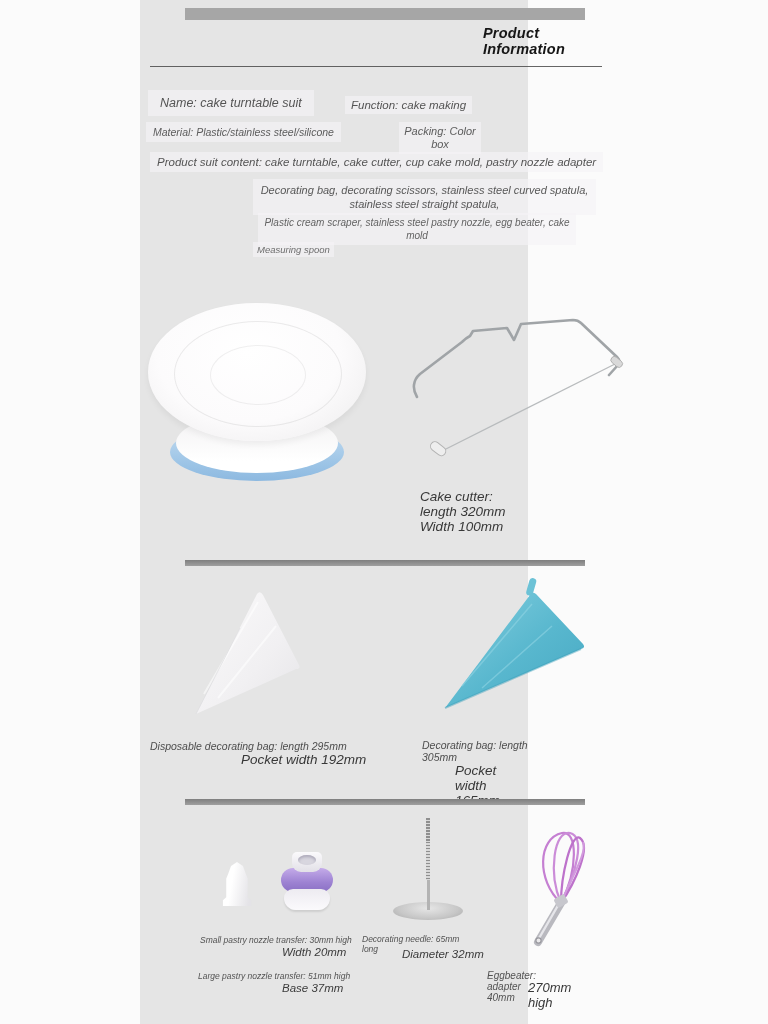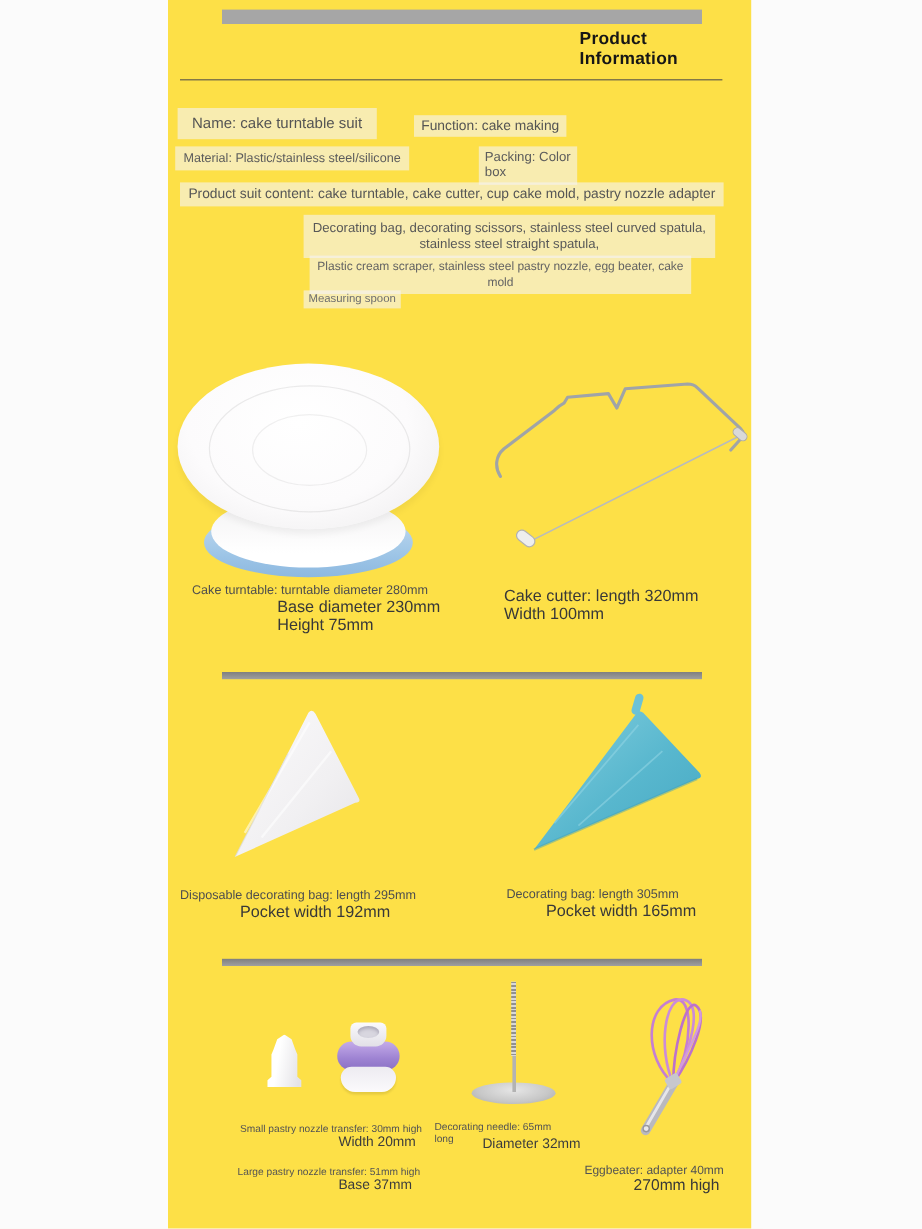--- a/index.html
+++ b/index.html
@@ -1,27 +1,27 @@
 <!DOCTYPE html>
 <html><head>
 <meta charset="utf-8">
 <style>
   html,body{margin:0;padding:0;background:#fbfbfb;}
   #page{position:relative;width:768px;height:1024px;background:#fbfbfb;overflow:hidden;
         font-family:"Liberation Sans",sans-serif;-webkit-font-smoothing:antialiased;}
-  #panel{position:absolute;left:140px;top:0;width:486px;height:1024px;background:#fde047;}
+  #panel{position:absolute;left:140px;top:0;width:388px;height:1024px;background:#e5e5e5;font-style:italic;}
   .abs{position:absolute;}
   
   .topbar{left:45px;top:8px;width:400px;height:12px;background:#a6a6a6;}
   .title{left:343px;top:25px;font-size:14.5px;font-weight:bold;color:#161616;line-height:16px;letter-spacing:.2px;}
   .hline{left:10px;top:66px;width:452px;height:1px;background:#4a4a4a;opacity:.85;}
   
   .bar{left:45px;width:400px;height:6px;background:linear-gradient(180deg,#7f7f7f,#9f9f9f);}
   
-  .chip{background:rgba(245,244,246,.6);color:#545454;}
+  .chip{background:rgba(245,244,246,.6);color:#545454;text-align:center;}
   .spec-name{left:8px;top:90px;padding:6px 12px;font-size:12.5px;}
   .spec-func{left:205px;top:96px;padding:3px 6px;font-size:11.5px;}
   .spec-mat{left:6px;top:122px;padding:4px 7px;font-size:10.5px;color:#5c5c5c;}
   .spec-pack{left:232px;top:122px;padding:3px 5px;width:72px;font-size:11px;line-height:13px;color:#5c5c5c;margin-left:27px;}
   .spec-c1{left:10px;top:152px;padding:4px 7px;font-size:11.5px;white-space:nowrap;color:#555;}
   .spec-c2{left:113px;top:179px;width:335px;padding:4px 4px;font-size:11px;line-height:14px;text-align:center;color:#585858;}
   .spec-c3{left:118px;top:213px;width:310px;padding:3px 4px;font-size:10px;line-height:13px;text-align:center;color:#636363;}
   .spec-c4{left:113px;top:242px;padding:2px 4px;font-size:9.5px;color:#6e6e6e;}
   
   .cap-s{font-size:10.5px;color:#4e4e4e;}
@@ -92,25 +92,20 @@
       </div>
     </div>
 
     <svg class="abs" style="left:272px;top:312px" width="230" height="165" viewBox="0 0 230 165">
       <path d="M 5 85 C 0 77 1 68 8 62 L 50 30 Q 54 26 58 24 L 61 19 L 95 16 L 102 28 L 109 12 L 161 8 Q 166 8 169 11 L 205 45 Q 209 49 206 53 L 197 63" fill="none" stroke="#a0a4a7" stroke-width="2.6" stroke-linejoin="round" stroke-linecap="round"></path>
       <path d="M 203 52 L 28 140" fill="none" stroke="#b8bbbd" stroke-width="1.3"></path>
       <rect x="18" y="132" width="17" height="9" rx="4.5" transform="rotate(38 26 136)" fill="#eeeeee" stroke="#b2b2b2" stroke-width="1"></rect>
       <rect x="198" y="46" width="13" height="7" rx="3.5" transform="rotate(40 204 50)" fill="#d9d9d9" stroke="#aaaaaa" stroke-width="0.8"></rect>
     </svg>
 
-    <div class="abs" style="left:20px;top:486px">
-      <div class="cap-s">Cake turntable: turntable diameter 280mm</div>
-      <div class="cap-b" style="margin-left:71px">Base diameter 230mm</div>
-      <div class="cap-b" style="margin-left:71px">Height 75mm</div>
-    </div>
     <div class="abs" style="left:280px;top:489px">
       <div class="cap-b">Cake cutter: length 320mm</div>
       <div class="cap-b" style="">Width 100mm</div>
     </div>
 
     <div class="abs bar" style="top:560px"></div>
 
     <svg class="abs" style="left:40px;top:588px" width="135" height="132" viewBox="0 0 135 132">
       <defs>
         <linearGradient id="wb" x1="0" y1="0" x2="1" y2="1">
@@ -133,21 +128,21 @@
         </linearGradient>
       </defs>
       <rect x="96" y="2" width="7" height="18" rx="3.5" transform="rotate(16 100 10)" fill="#6cc2d6"></rect>
       <path d="M 13 132 L 98 19 Q 100 15 104 18 L 151 68 Q 154 72 149 73 Z" fill="url(#bb)"></path>
       <path d="M 13 132 L 149 73" stroke="#3d9fba" stroke-width="2" opacity="0.45" fill="none"></path>
       <path d="M 30 110 L 100 28 M 50 112 L 120 50" stroke="#8fd4e2" stroke-width="1.5" opacity="0.6" fill="none"></path>
     </svg>
 
     <div class="abs" style="left:10px;top:740px">
       <div class="cap-s">Disposable decorating bag: length 295mm</div>
-      <div class="cap-b" style="margin-left:50px">Pocket width 192mm</div>
+      <div class="cap-b" style="margin-left:91px">Pocket width 192mm</div>
     </div>
     <div class="abs" style="left:282px;top:739px">
       <div class="cap-s">Decorating bag: length 305mm</div>
       <div class="cap-b" style="margin-left:33px">Pocket width 165mm</div>
     </div>
 
     <div class="abs bar" style="top:799px"></div>
 
     <div class="abs noz-s"></div>
 

